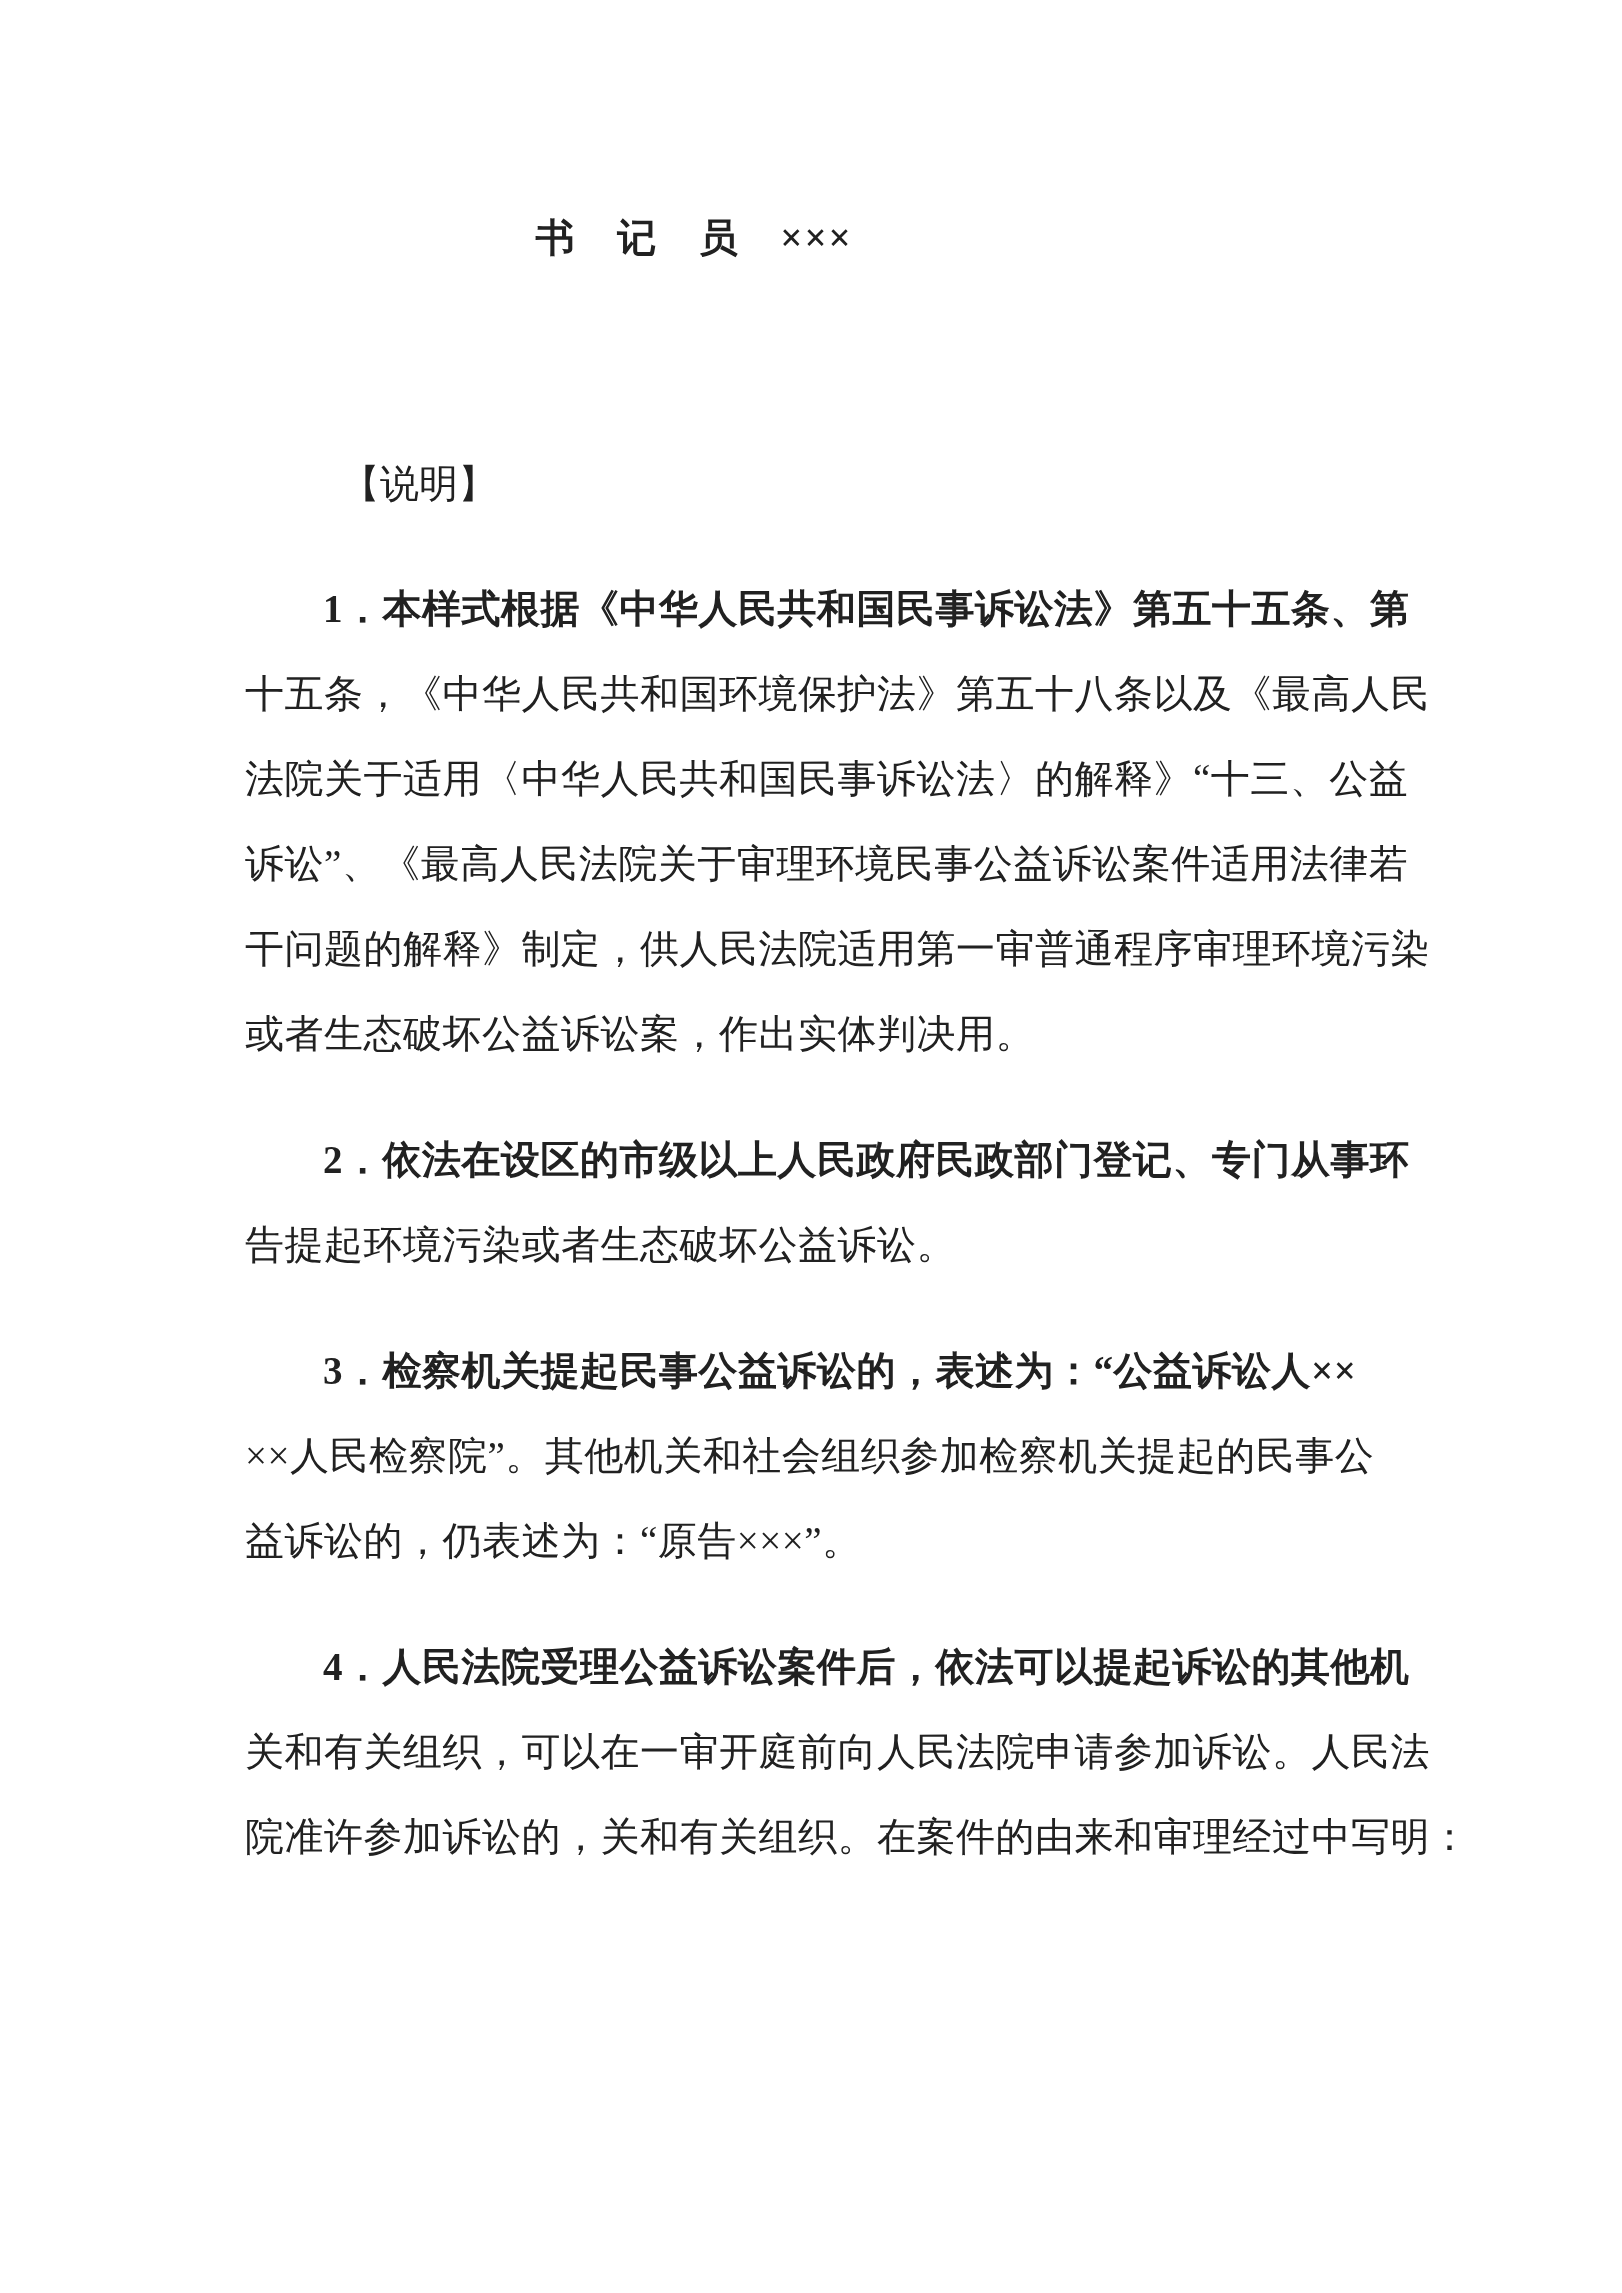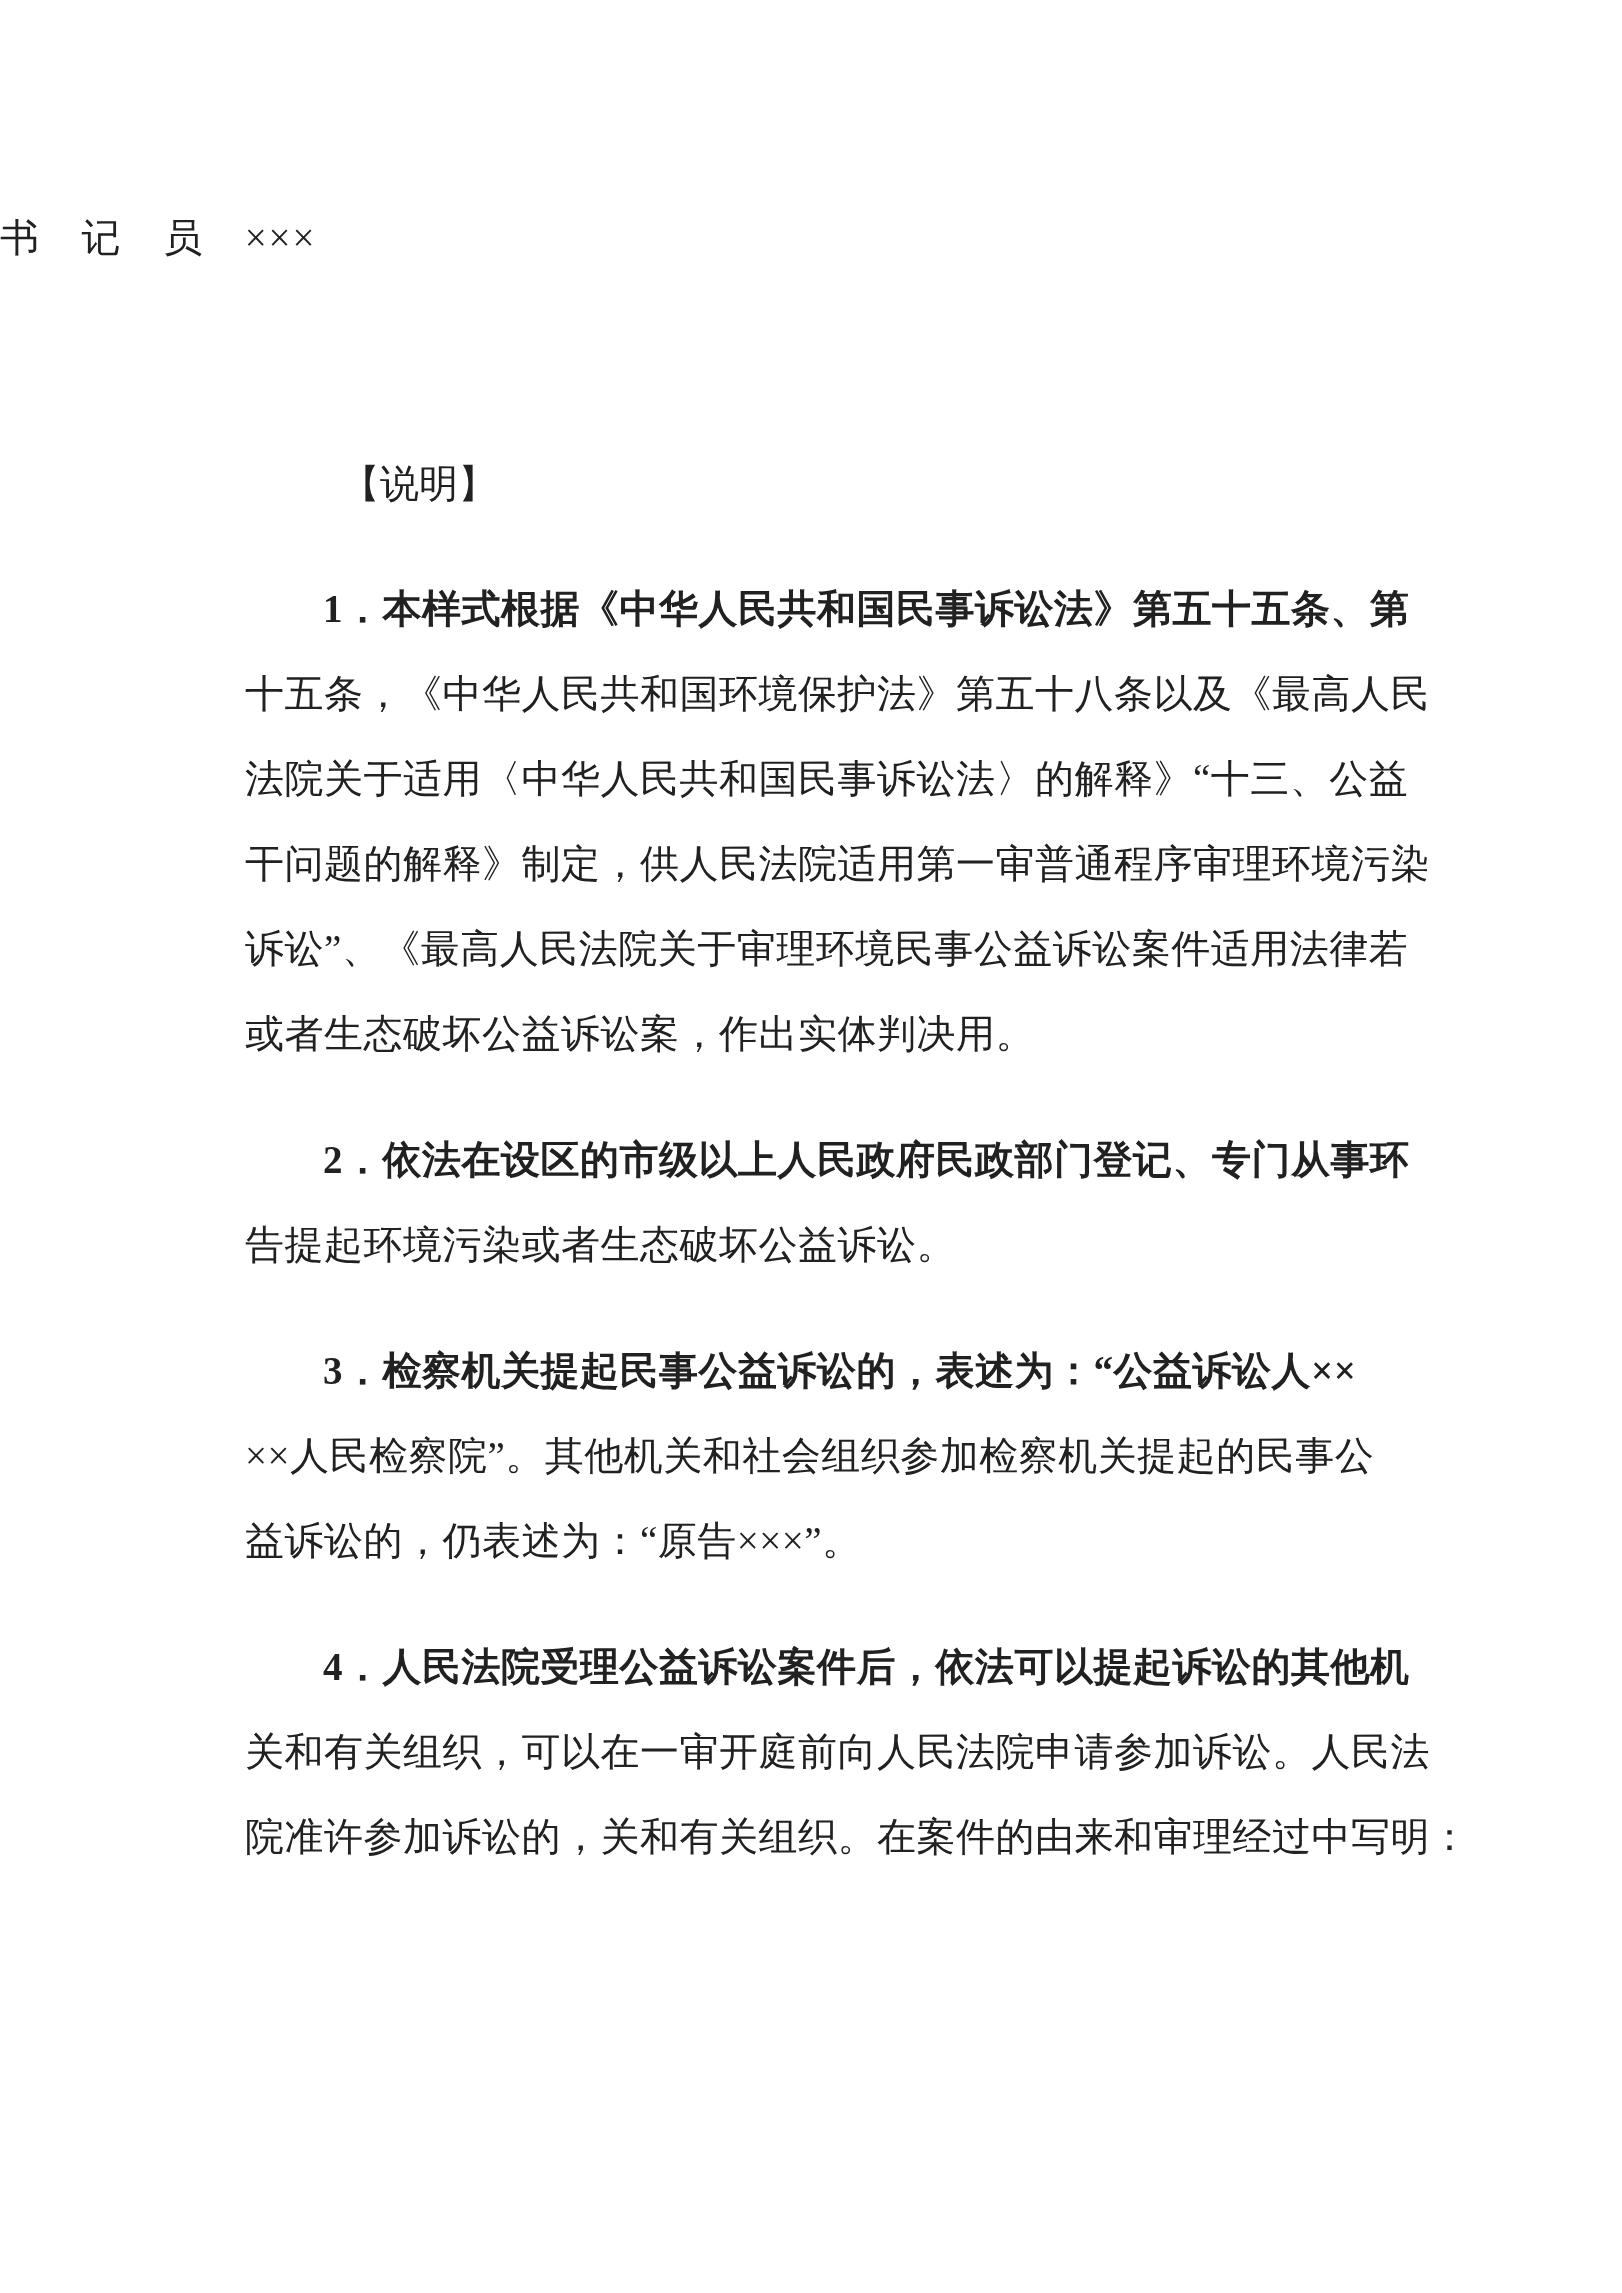--- a/index.html
+++ b/index.html
@@ -19,24 +19,25 @@
     margin: 0 auto;
     background: var(--bg);
     color: var(--ink);
     font-family: "Liberation Serif", "DejaVu Serif", serif;
     font-size: 39px;
     line-height: 85px;
     overflow: hidden;
   }
   .clerk-line {
     margin-top: 195px;
-    text-align: left;
+    text-align: center;
     padding-right: 235px;
     letter-spacing: 1.8px;
     white-space: nowrap;
+    font-weight: bold;
   }
   .section-heading {
     margin-top: 161px;
     margin-left: 341px;
     white-space: nowrap;
     font-family: Liberation Serif, serif;
   }
   .paragraphs {
     margin-top: 40px;
     padding-left: 245px;
@@ -63,22 +64,22 @@
 <div class="page">
   <div class="clerk-line">书　记　员　×××</div>
 
   <div class="section-heading">【说明】</div>
 
   <div class="paragraphs" id="paragraphs">
       <div class="paragraph">
         <div class="text-line first">1．本样式根据《中华人民共和国民事诉讼法》第五十五条、第</div>
         <div class="text-line">十五条，《中华人民共和国环境保护法》第五十八条以及《最高人民</div>
         <div class="text-line">法院关于适用〈中华人民共和国民事诉讼法〉的解释》“十三、公益</div>
+        <div class="text-line">诉讼”、《最高人民法院关于审理环境民事公益诉讼案件适用法律若</div>
         <div class="text-line">干问题的解释》制定，供人民法院适用第一审普通程序审理环境污染</div>
-        <div class="text-line">诉讼”、《最高人民法院关于审理环境民事公益诉讼案件适用法律若</div>
         <div class="text-line last">或者生态破坏公益诉讼案，作出实体判决用。</div>
       </div>
       <div class="paragraph">
         <div class="text-line first">2．依法在设区的市级以上人民政府民政部门登记、专门从事环</div>
         <div class="text-line last">告提起环境污染或者生态破坏公益诉讼。</div>
       </div>
       <div class="paragraph">
         <div class="text-line first">3．检察机关提起民事公益诉讼的，表述为：“公益诉讼人××</div>
         <div class="text-line">××人民检察院”。其他机关和社会组织参加检察机关提起的民事公</div>
         <div class="text-line last">益诉讼的，仍表述为：“原告×××”。</div>

